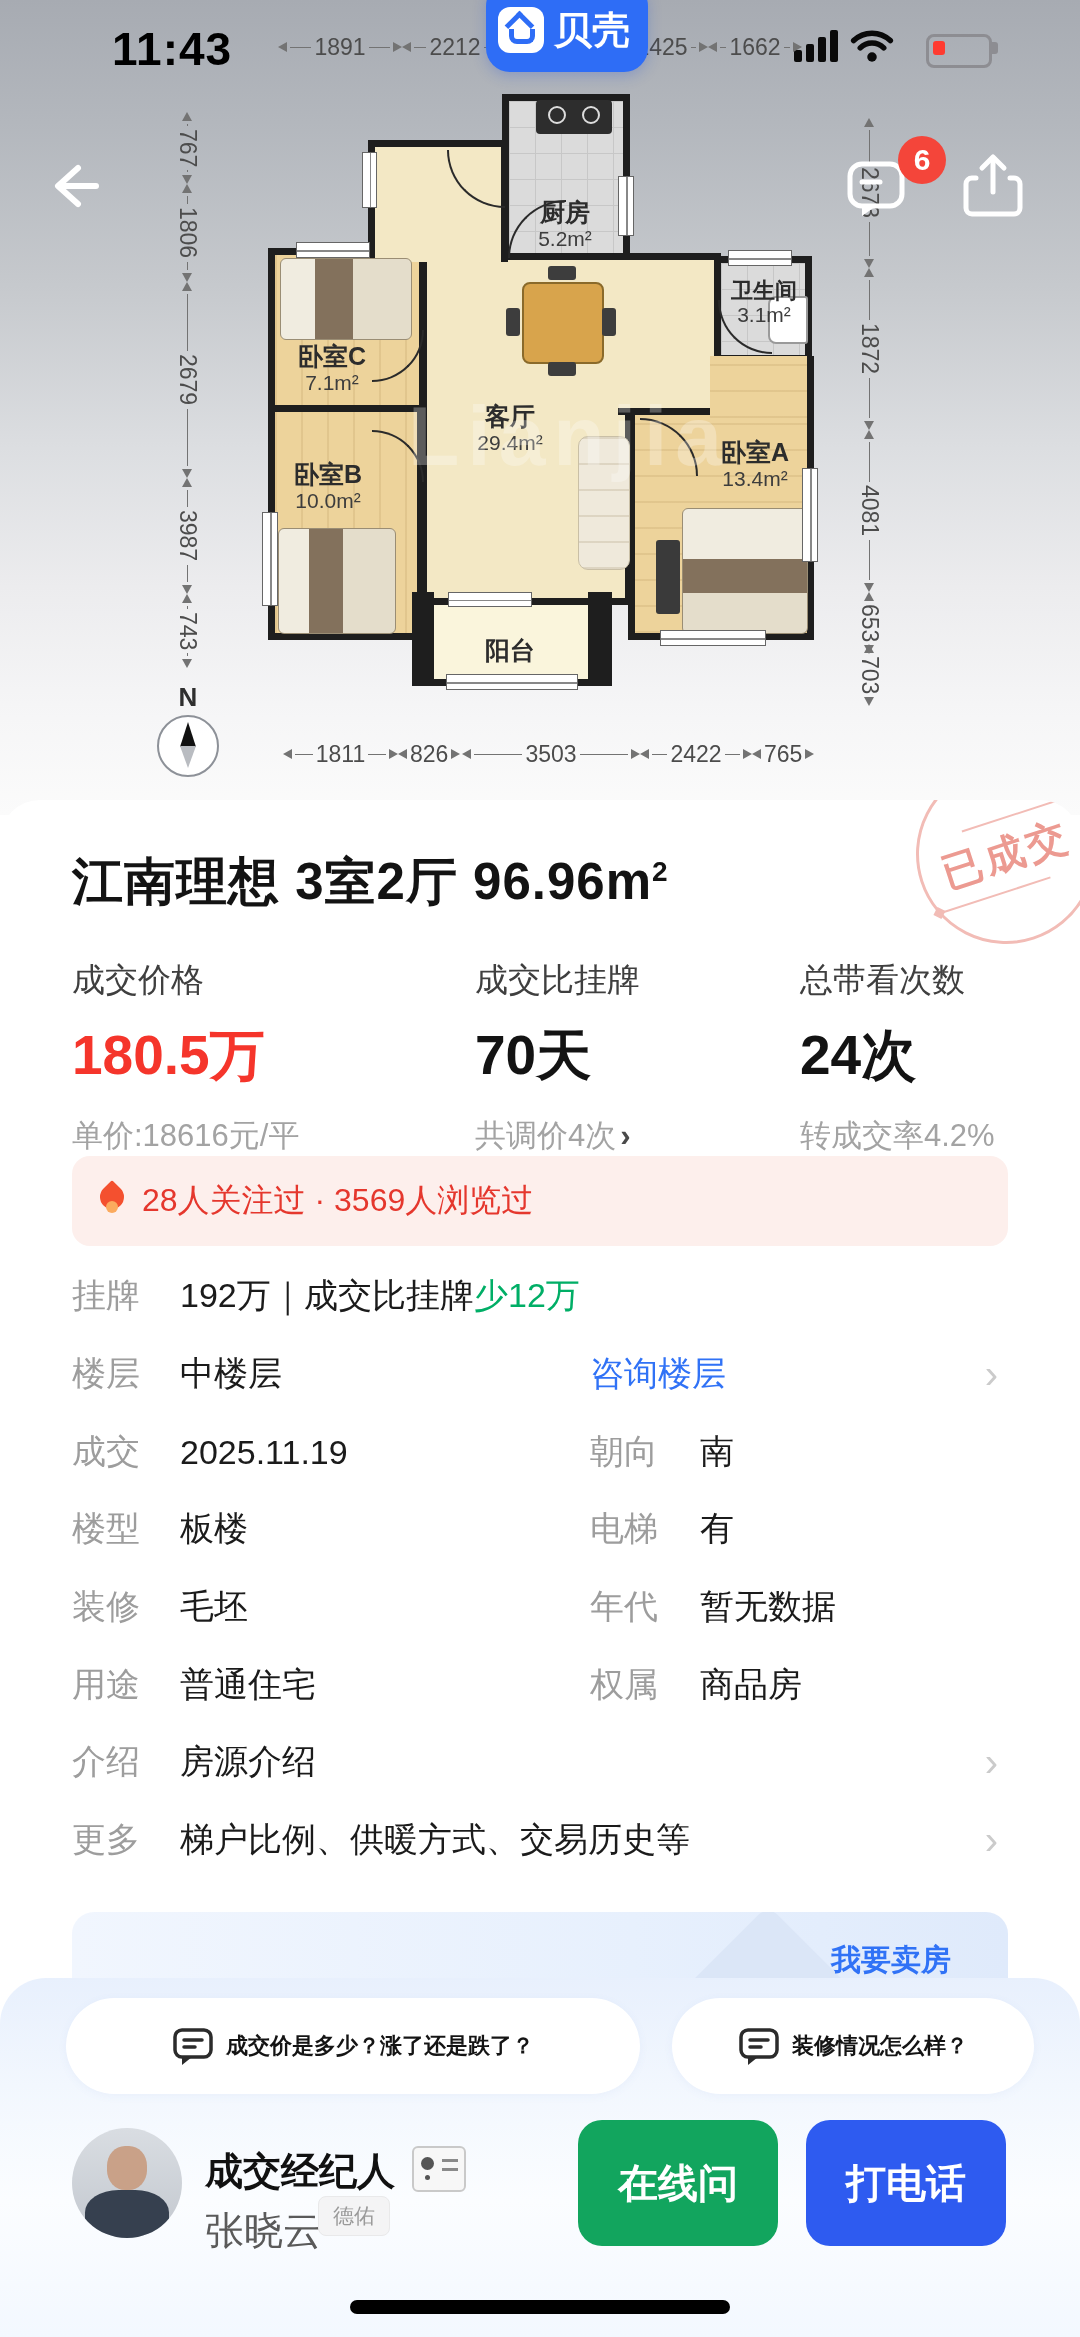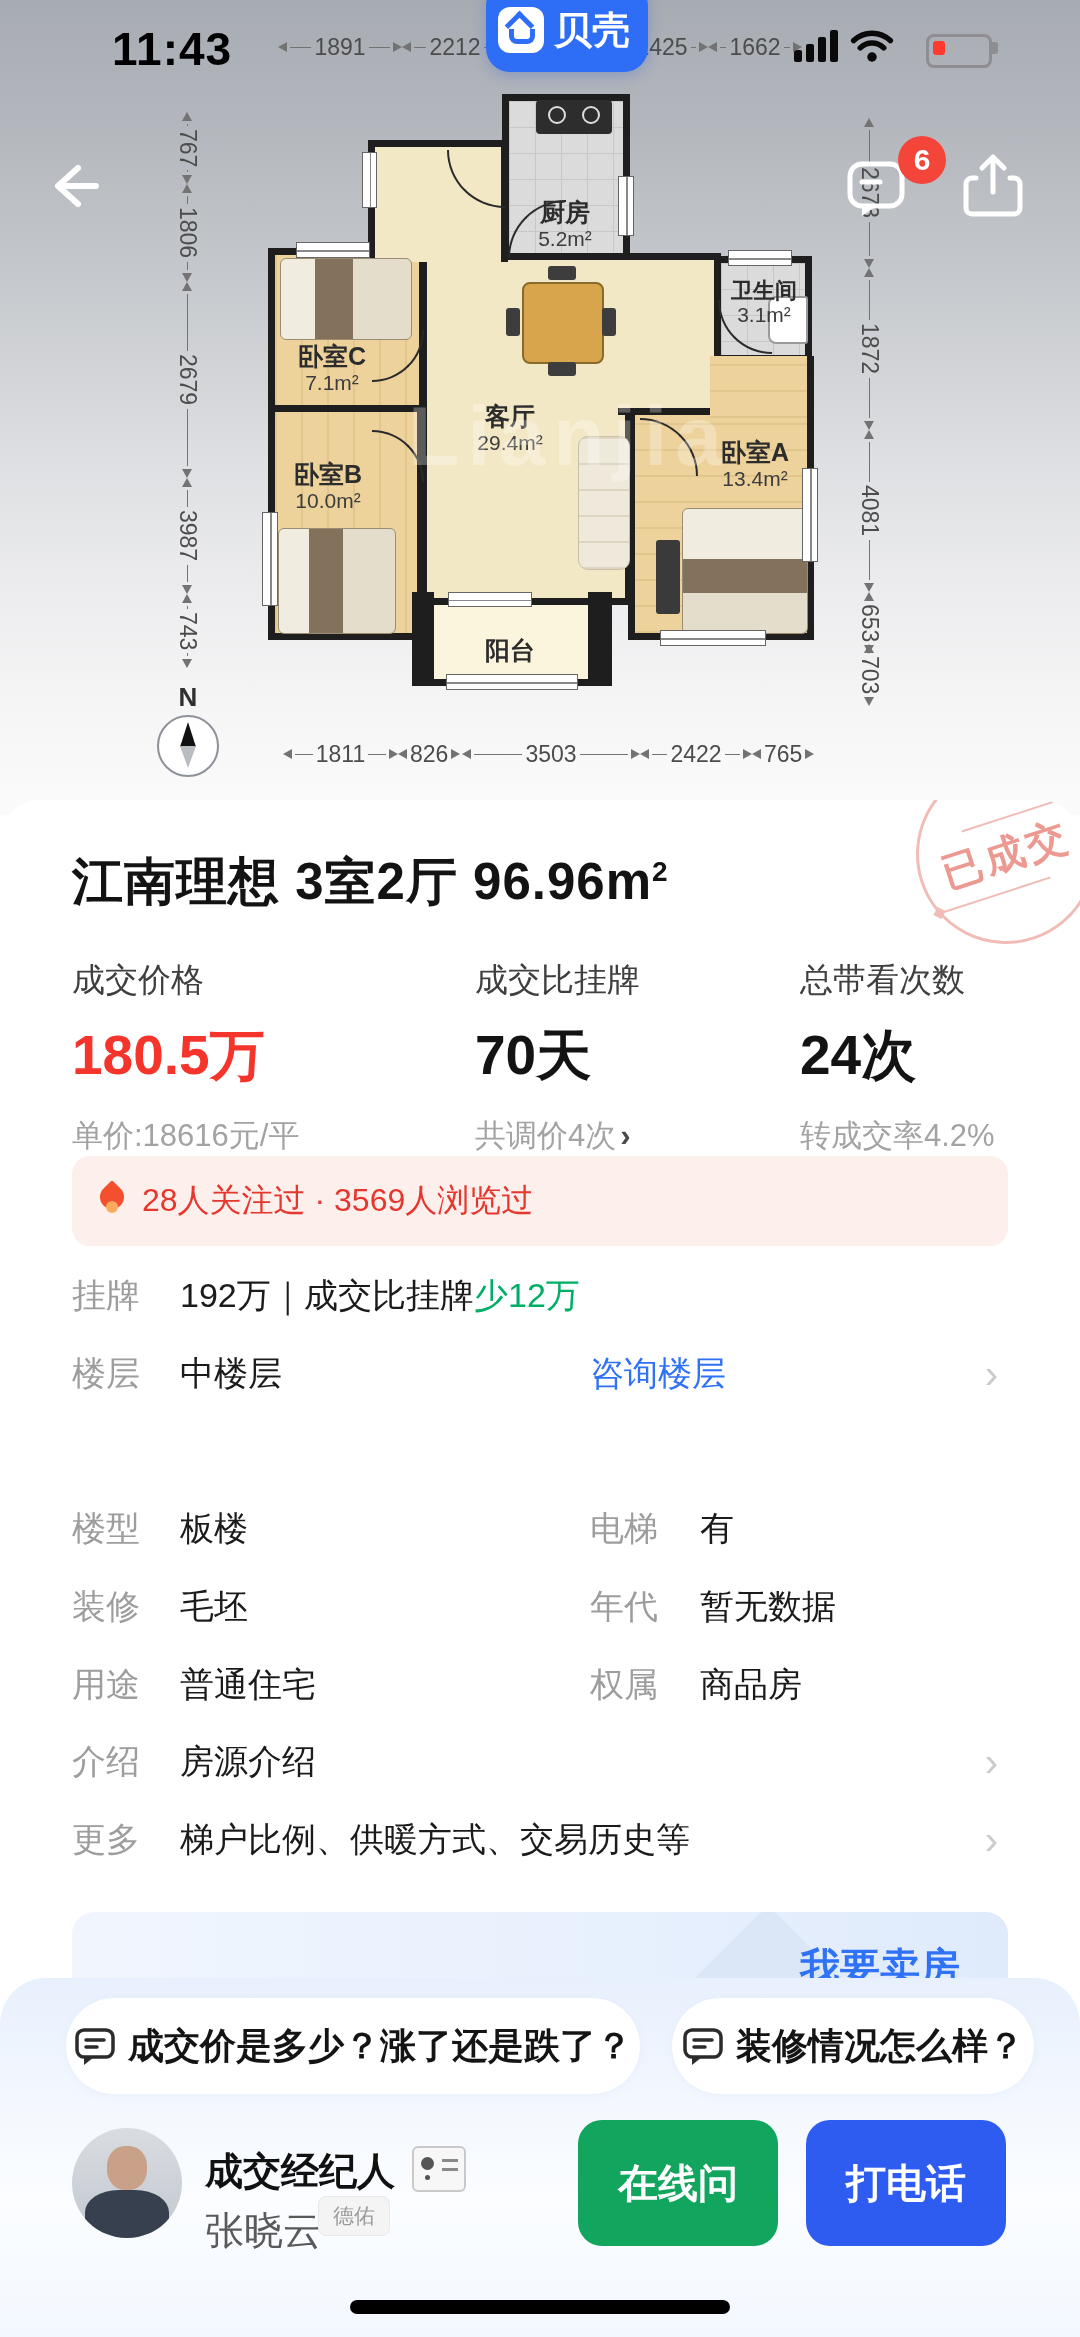--- a/index.html
+++ b/index.html
@@ -92,27 +92,27 @@
   .dg{color:#00AE66}
   .dl2{position:absolute;left:518px;color:#9d9d9d}
   .dv2{position:absolute;left:628px;color:#1b1b1b}
   .dlink{position:absolute;left:518px;color:#3072F6}
   .chev{position:absolute;right:10px;color:#CBCBCB;font-size:40px;line-height:1}
   .sellbn{position:absolute;left:72px;top:1112px;width:936px;height:130px;border-radius:22px;
         background:linear-gradient(90deg,#F1F6FE 0%,#E7F0FD 60%,#DFEAFB 100%);overflow:hidden}
   .sellbn::after{content:"";position:absolute;right:180px;top:18px;width:120px;height:120px;background:#dbe6f7;
         transform:rotate(45deg);border-radius:14px}
   .sellbn b{position:absolute;left:38px;top:28px;font-size:34px;color:#242424;font-weight:700;z-index:1}
-  .sellbn a{position:absolute;right:48px;top:28px;font-size:40px;color:#3072F6;font-weight:700;text-decoration:none;z-index:1}
+  .sellbn a{position:absolute;right:57px;top:28px;font-size:30px;color:#3072F6;font-weight:700;text-decoration:none;z-index:1}
   
   .sheet{position:absolute;left:0;top:1978px;width:1080px;height:359px;z-index:10;border-radius:46px 46px 0 0;
      background:linear-gradient(180deg,#E8F0FD 0%,#F2F7FE 30%,#FBFDFF 62%,#F3F8FF 100%)}
   .qpill{position:absolute;top:20px;height:96px;background:#fff;border-radius:48px;display:flex;align-items:center;
      justify-content:center;gap:12px;box-shadow:0 2px 10px rgba(90,120,200,.06)}
-  .qpill span{font-size:36px;color:#141414;font-weight:600}
+  .qpill span{font-size:22px;color:#141414;font-weight:600}
   .agent-av{position:absolute;left:72px;top:150px;width:110px;height:110px;border-radius:50%;overflow:hidden;
      background:linear-gradient(180deg,#d9dde2 0%,#c3c8cf 100%)}
   .agent-av::before{content:"";position:absolute;left:35px;top:18px;width:40px;height:44px;background:#c9a188;border-radius:45%}
   .agent-av::after{content:"";position:absolute;left:13px;top:62px;width:84px;height:56px;background:#36404f;border-radius:40% 40% 0 0}
   .arole{position:absolute;left:205px;top:168px;font-size:38px;font-weight:700;color:#111}
   .idcard{position:absolute;left:412px;top:168px;width:50px;height:42px;background:#f7f7f7;border:2px solid #c9c9c9;border-radius:6px}
   .idcard::before{content:"";position:absolute;left:7px;top:9px;width:13px;height:13px;border-radius:50%;background:#555;
       box-shadow:0 14px 0 -4px #555}
   .idcard::after{content:"";position:absolute;right:6px;top:11px;width:16px;height:3px;background:#8a8a8a;box-shadow:0 9px 0 #8a8a8a}
   .aname{position:absolute;left:205px;top:226px;font-size:39px;color:#5a5a5a}
@@ -410,20 +410,26 @@
     <span class="dl">挂牌</span>
     <span class="dv">192万｜成交比挂牌</span>
     <span class="dg">少12万</span>
   </div>
   <div class="drow" style="top:535px">
     <span class="dl">楼层</span>
     <span class="dv">中楼层</span>
     <span class="dlink">咨询楼层</span>
     <span class="chev">›</span>
   </div>
+  <div class="drow" style="top:613px">
+    <span class="dl">成交</span>
+    <span class="dv">2025.11.19</span>
+    <span class="dl2">朝向</span>
+    <span class="dv2">南</span>
+  </div>
   <div class="drow" style="top:690px">
     <span class="dl">楼型</span>
     <span class="dv">板楼</span>
     <span class="dl2">电梯</span>
     <span class="dv2">有</span>
   </div>
   <div class="drow" style="top:768px">
     <span class="dl">装修</span>
     <span class="dv">毛坯</span>
     <span class="dl2">年代</span>

